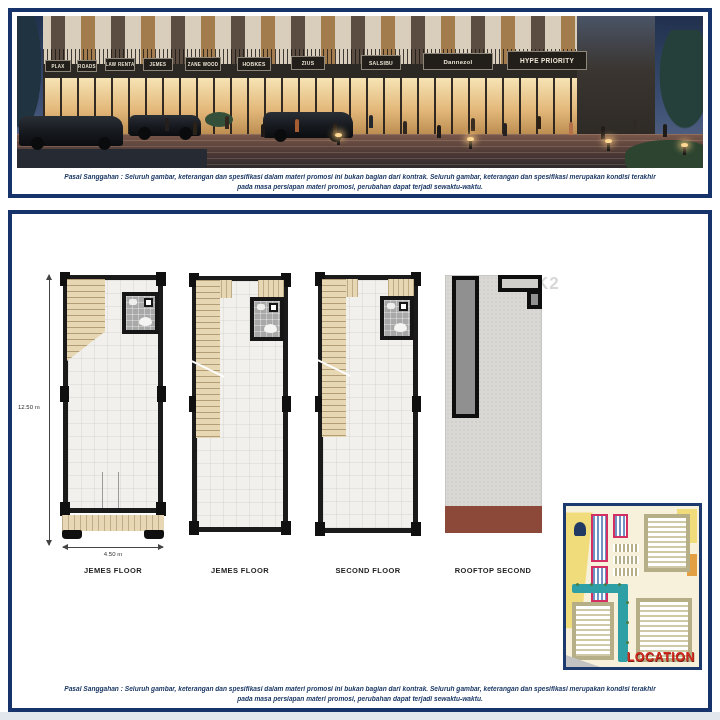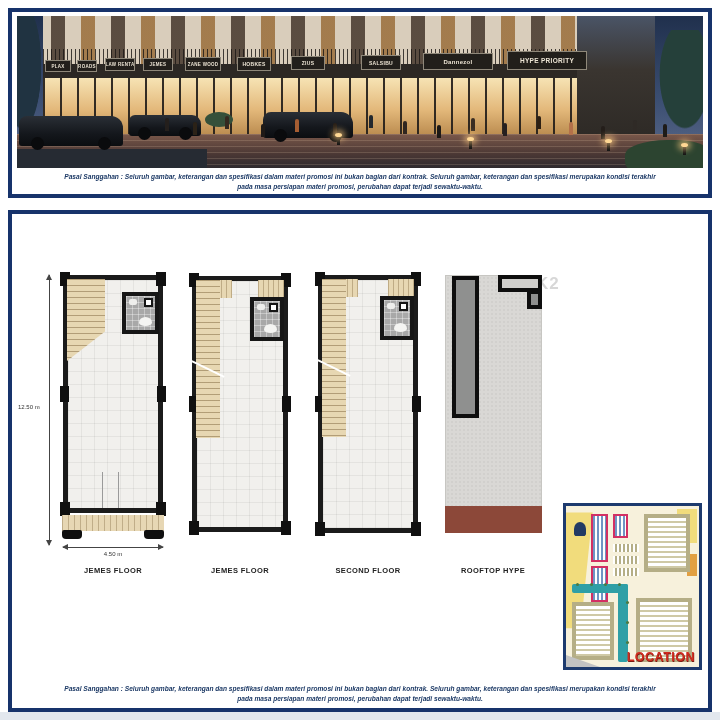--- a/index.html
+++ b/index.html
@@ -295,21 +295,21 @@
     <div class="plan" id="p4">
       <div class="bulk"></div>
       <div class="roofA"></div>
       <div class="roofB"></div>
       <div class="brown"></div>
     </div>
 
     <div class="flabel" style="left:41px;width:120px;">JEMES FLOOR</div>
     <div class="flabel" style="left:168px;width:120px;">JEMES FLOOR</div>
     <div class="flabel" style="left:296px;width:120px;">SECOND FLOOR</div>
-    <div class="flabel" style="left:421px;width:120px;">ROOFTOP HYPE</div>
+    <div class="flabel" style="left:421px;width:120px;">ROOFTOP SECOND</div>
 
     <div class="map">
       <div class="m-abs m-yellow-left"></div>
       <div class="m-abs m-yellow-tr"></div>
       <div class="m-abs m-orange-r"></div>
       <div class="m-abs m-logo"></div>
       <div class="m-abs m-red" style="left:25px;top:8px;width:17px;height:48px;"></div>
       <div class="m-abs m-red" style="left:47px;top:8px;width:15px;height:24px;"></div>
       <div class="m-abs m-red" style="left:25px;top:60px;width:17px;height:36px;"></div>
       <div class="m-abs m-tanrow" style="left:47px;top:38px;width:26px;height:8px;"></div>

